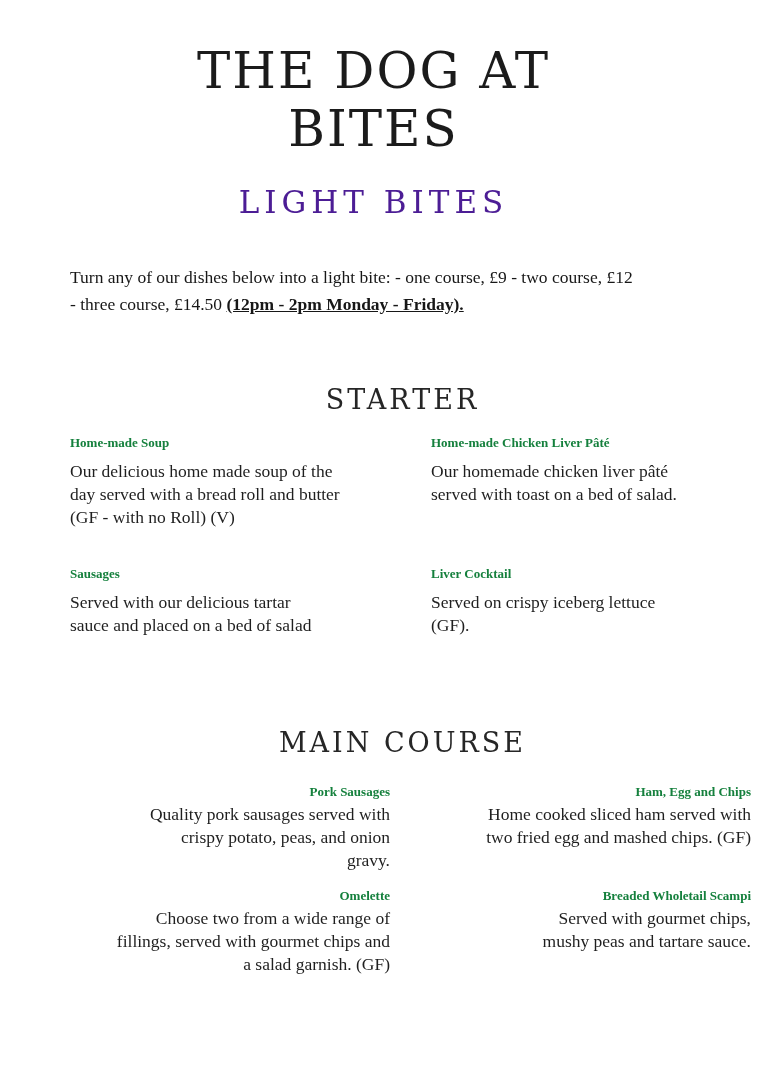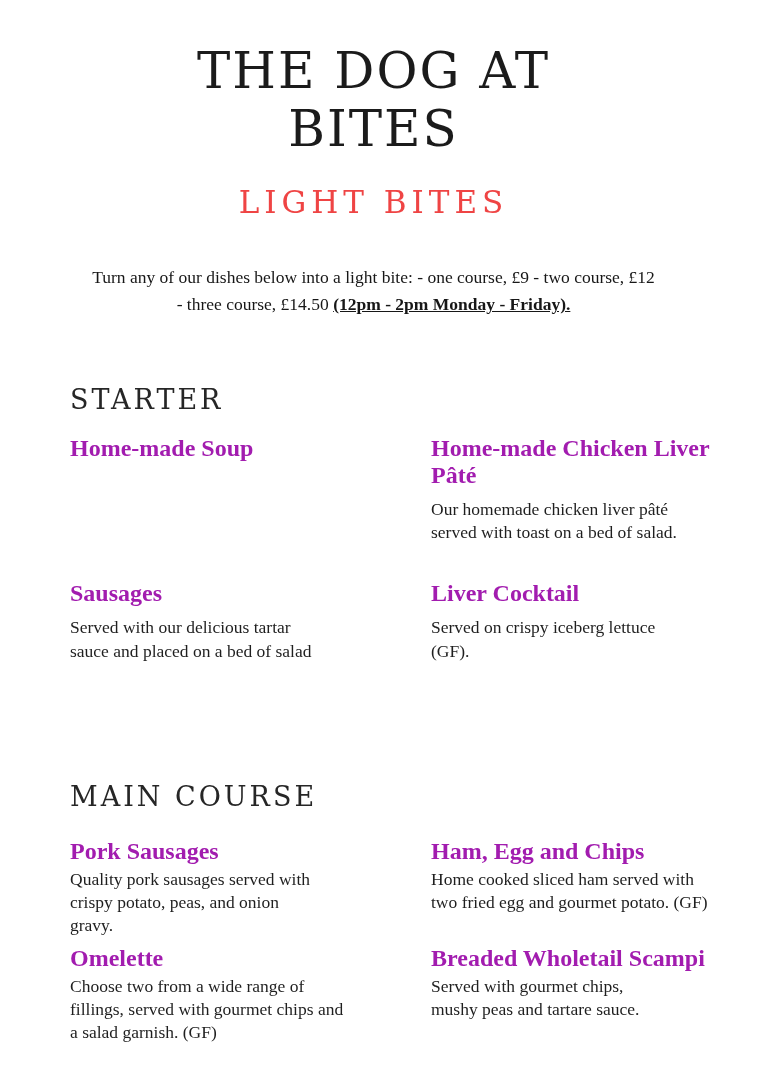--- a/index.html
+++ b/index.html
@@ -26,56 +26,57 @@
     color: #1b1b1b;
     font-weight: 400;
     margin: 14px 58px 0 0; 
   }
   .title span { display: block; }
   .subtitle {
     font-family: "DejaVu Serif", serif;
     font-size: 31px;
     letter-spacing: 5px;
     text-align: center;
-    color: #ef4444;
+    color: #4c1d95;
     font-weight: 400;
     margin: 26px 58px 0 0;
   }
   .intro {
     font-size: 17.5px;
     line-height: 1.55;
-    text-align: center;
+    text-align: left;
     color: #171717;
     margin: 44px 58px 0 0;
     white-space: pre-line;
   }
   .intro .bold { font-weight: 700; white-space: normal; text-decoration: underline; }
   .section-heading {
     font-family: "DejaVu Serif", serif;
     font-size: 27px;
     letter-spacing: 3px;
     font-weight: 400;
     color: #262626;
     margin: 0 0 20px 0;
+    text-align: center;
   }
   .section-starter { margin-top: 66px; }
-  .section-main { margin-top: 118px; }
+  .section-main { margin-top: 90px; }
   .section-main .section-heading { margin-bottom: 26px; }
   .items-grid {
     display: grid;
     grid-template-columns: 320px 320px;
     column-gap: 41px;
     row-gap: 36px;
     align-items: start;
   }
-  .section-main .items-grid { row-gap: 8px; }
+  .section-main .items-grid { row-gap: 16px; text-align: right; }
   .item-title {
-    font-size: 24px;
+    font-size: 13px;
     font-weight: 700;
-    color: #a21caf;
+    color: #15803d;
     margin: 0 0 9px 0;
   }
   .section-main .item-title { margin-bottom: 3px; }
   .item-desc {
     font-size: 17.5px;
     line-height: 1.32;
     color: #1f1f1f;
     margin: 0;
     white-space: pre-line;
   }
@@ -94,20 +95,23 @@
 
   <p class="intro"><span>Turn any of our dishes below into a light bite: - one course, £9 - two course, £12
 - three course, £14.50 </span><span class="bold">(12pm - 2pm Monday - Friday).</span></p>
 
   <div class="section section-starter">
     <h2 class="section-heading">STARTER</h2>
     <div class="items-grid">
 
       <div class="item">
         <h3 class="item-title">Home-made Soup</h3>
+        <p class="item-desc">Our delicious home made soup of the
+day served with a bread roll and butter
+(GF - with no Roll) (V)</p>
       </div>
 
       <div class="item">
         <h3 class="item-title">Home-made Chicken Liver Pâté</h3>
         <p class="item-desc">Our homemade chicken liver pâté
 served with toast on a bed of salad.</p>
       </div>
 
       <div class="item">
         <h3 class="item-title">Sausages</h3>
@@ -131,21 +135,21 @@
       <div class="item">
         <h3 class="item-title">Pork Sausages</h3>
         <p class="item-desc">Quality pork sausages served with
 crispy potato, peas, and onion
 gravy.</p>
       </div>
 
       <div class="item">
         <h3 class="item-title">Ham, Egg and Chips</h3>
         <p class="item-desc">Home cooked sliced ham served with
-two fried egg and gourmet potato. (GF)</p>
+two fried egg and mashed chips. (GF)</p>
       </div>
 
       <div class="item">
         <h3 class="item-title">Omelette</h3>
         <p class="item-desc">Choose two from a wide range of
 fillings, served with gourmet chips and
 a salad garnish. (GF)</p>
       </div>
 
       <div class="item">

